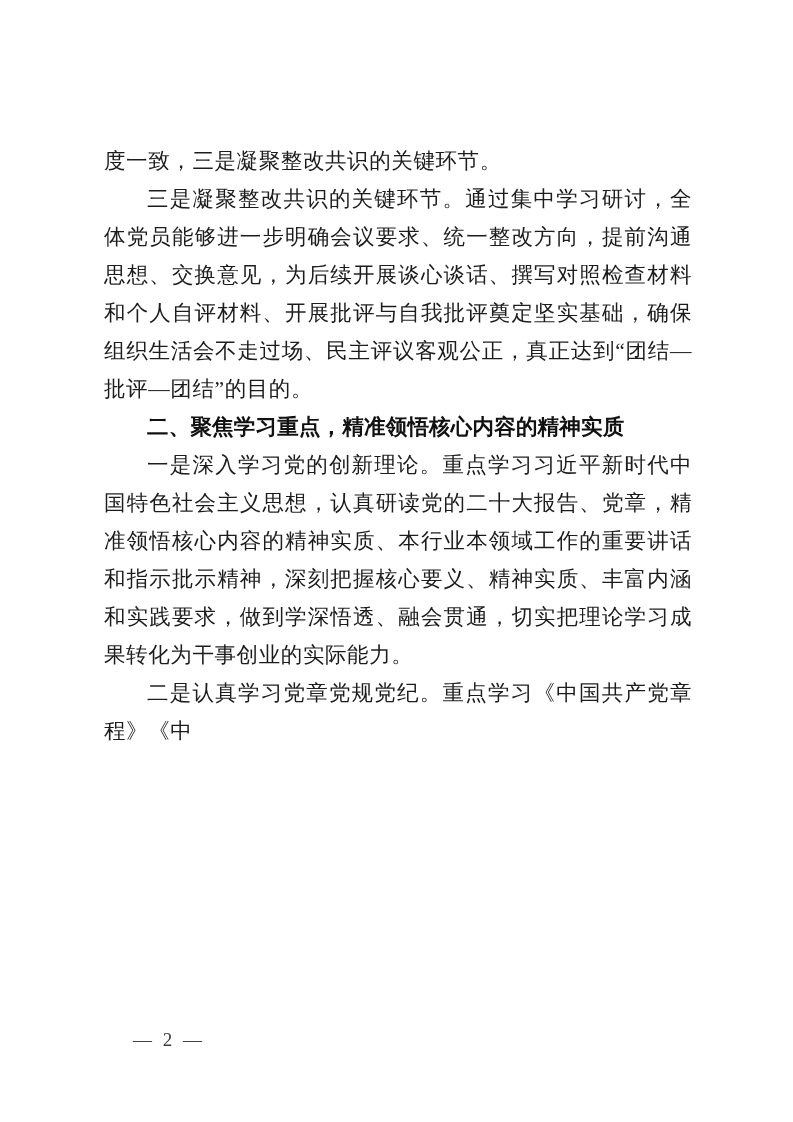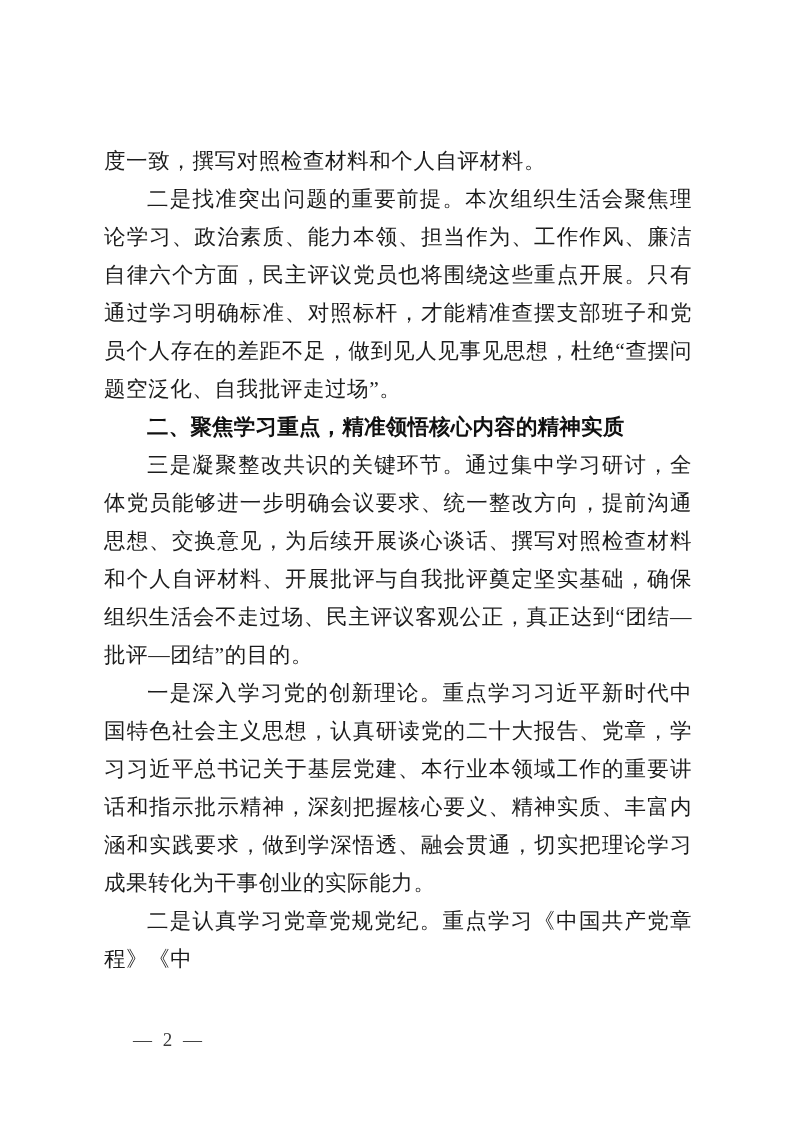--- a/index.html
+++ b/index.html
@@ -48,21 +48,20 @@
     color: #3a3a3a;
     letter-spacing: 3px;
     font-family: "Liberation Serif", serif;
   }
 </style>
 </head>
 <body>
 
 <div class="page">
   <div class="content">
-    <p class="para">度一致，撰写对照检查材料和个人自评材料。</p>
-    <p class="para indent">二是找准突出问题的重要前提。本次组织生活会聚焦理论学习、政治素质、能力本领、担当作为、工作作风、廉洁自律六个方面，民主评议党员也将围绕这些重点开展。只有通过学习明确标准、对照标杆，才能精准查摆支部班子和党员个人存在的差距不足，做到见人见事见思想，杜绝“查摆问题空泛化、自我批评走过场”。</p>
+    <p class="para">度一致，三是凝聚整改共识的关键环节。</p>
+    <p class="para indent">三是凝聚整改共识的关键环节。通过集中学习研讨，全体党员能够进一步明确会议要求、统一整改方向，提前沟通思想、交换意见，为后续开展谈心谈话、撰写对照检查材料和个人自评材料、开展批评与自我批评奠定坚实基础，确保组织生活会不走过场、民主评议客观公正，真正达到“团结—批评—团结”的目的。</p>
     <p class="para indent heading">二、聚焦学习重点，精准领悟核心内容的精神实质</p>
-    <p class="para indent">三是凝聚整改共识的关键环节。通过集中学习研讨，全体党员能够进一步明确会议要求、统一整改方向，提前沟通思想、交换意见，为后续开展谈心谈话、撰写对照检查材料和个人自评材料、开展批评与自我批评奠定坚实基础，确保组织生活会不走过场、民主评议客观公正，真正达到“团结—批评—团结”的目的。</p>
-    <p class="para indent">一是深入学习党的创新理论。重点学习习近平新时代中国特色社会主义思想，认真研读党的二十大报告、党章，学习习近平总书记关于基层党建、本行业本领域工作的重要讲话和指示批示精神，深刻把握核心要义、精神实质、丰富内涵和实践要求，做到学深悟透、融会贯通，切实把理论学习成果转化为干事创业的实际能力。</p>
+    <p class="para indent">一是深入学习党的创新理论。重点学习习近平新时代中国特色社会主义思想，认真研读党的二十大报告、党章，精准领悟核心内容的精神实质、本行业本领域工作的重要讲话和指示批示精神，深刻把握核心要义、精神实质、丰富内涵和实践要求，做到学深悟透、融会贯通，切实把理论学习成果转化为干事创业的实际能力。</p>
     <p class="para indent">二是认真学习党章党规党纪。重点学习《中国共产党章程》《中</p>
   </div>
   <div class="footer">— 2 —</div>
 </div>
 
 </body></html>

